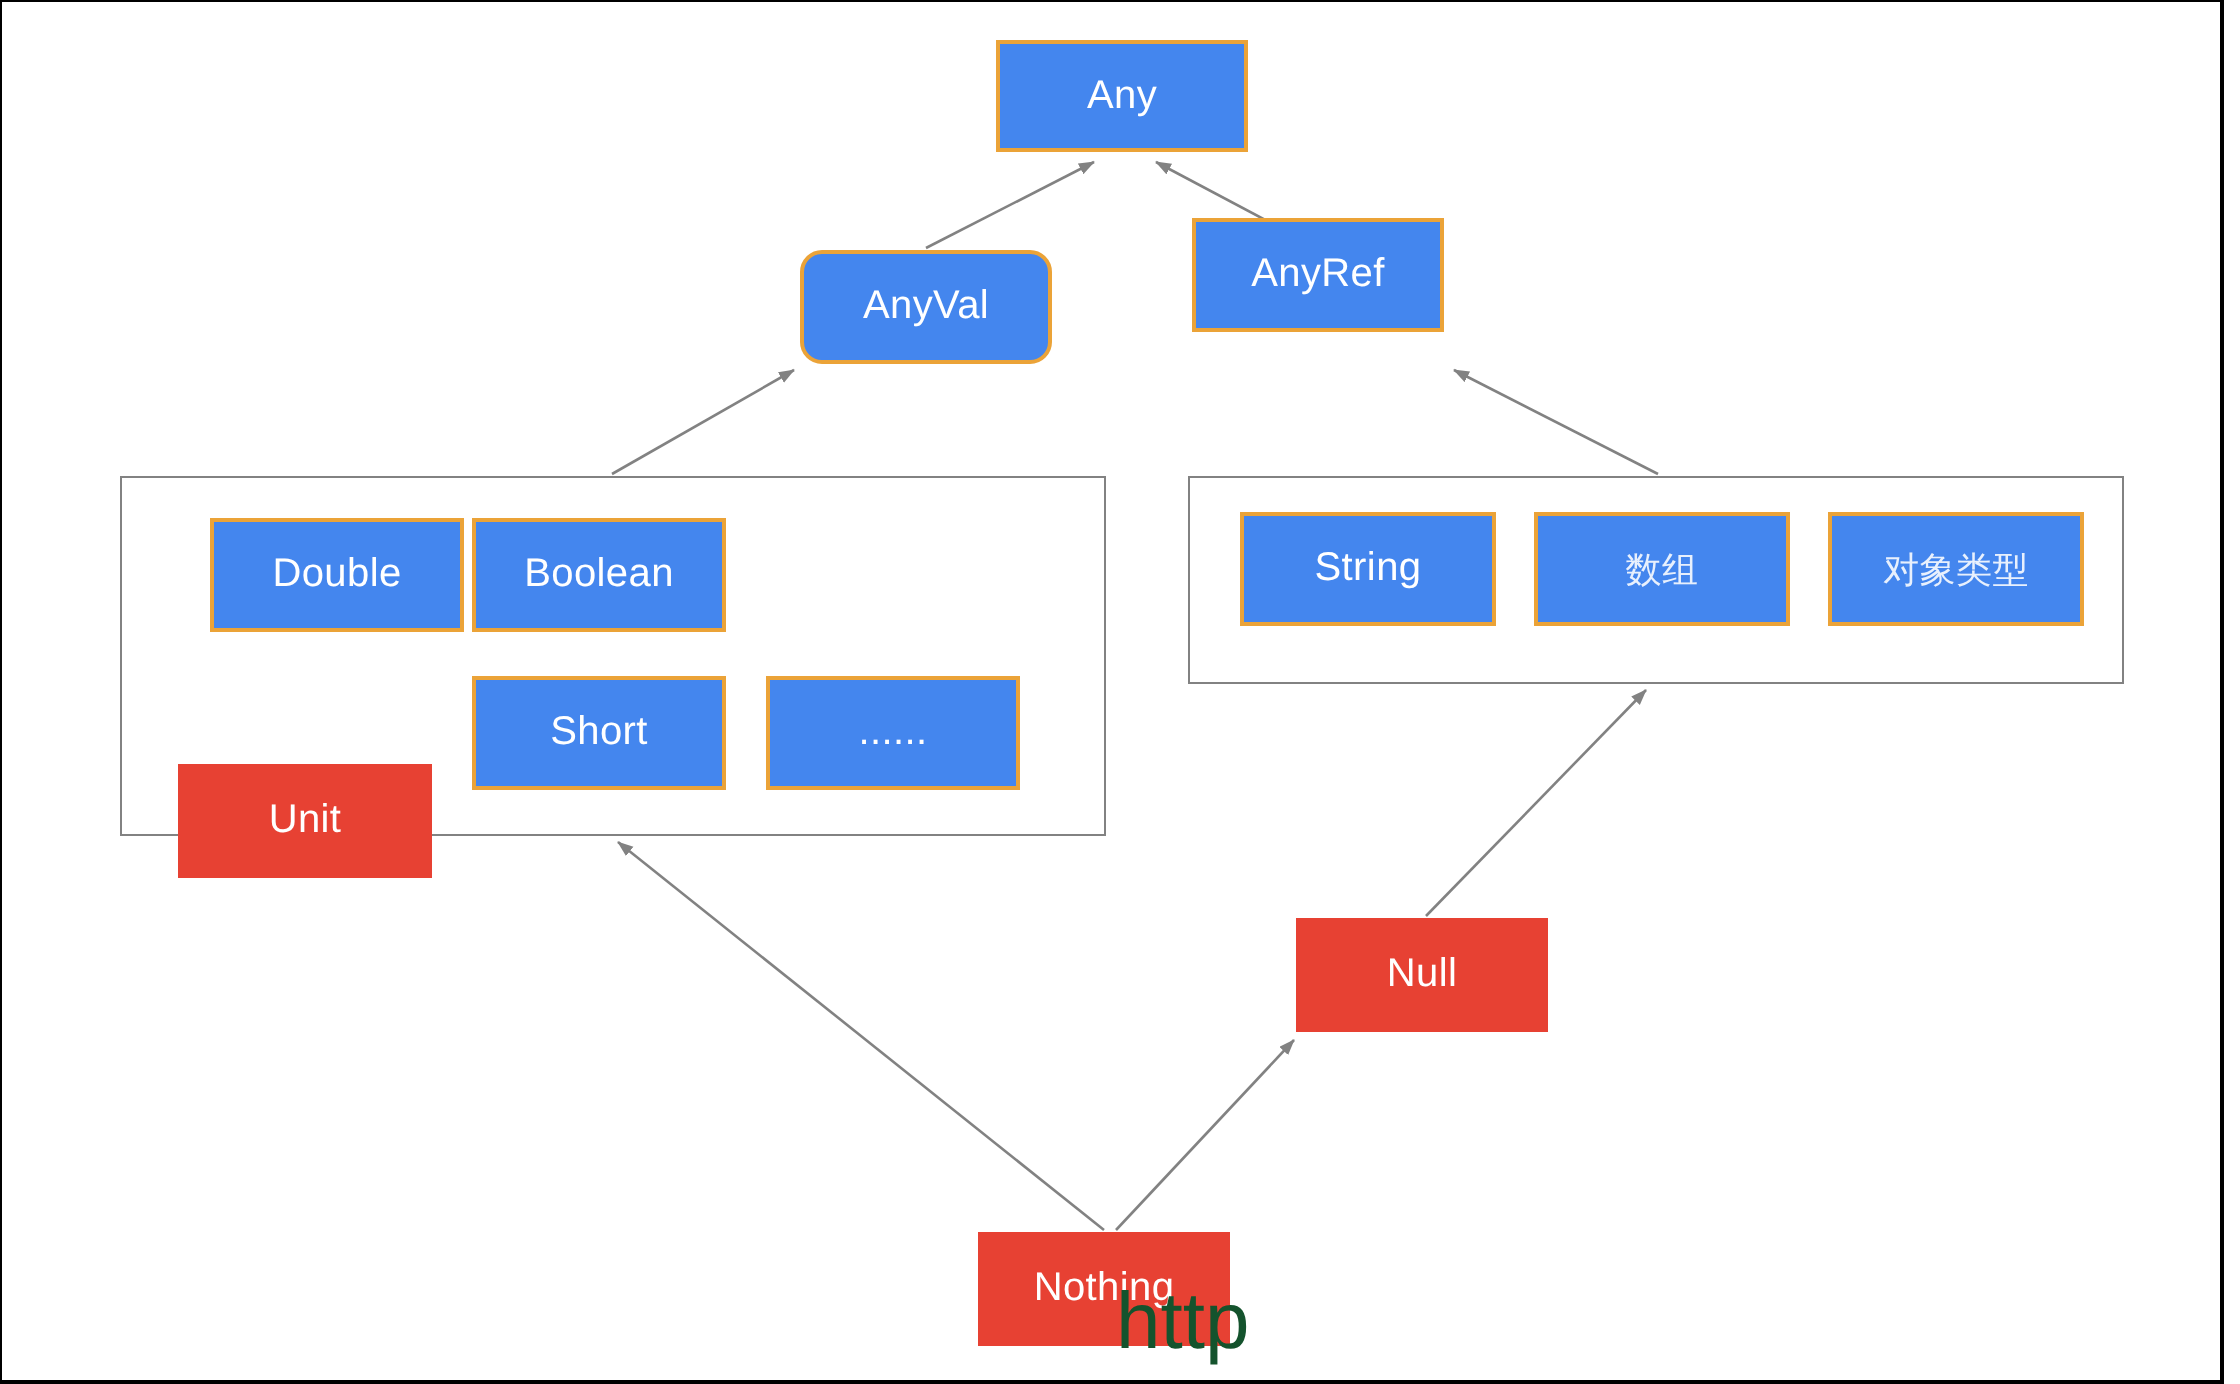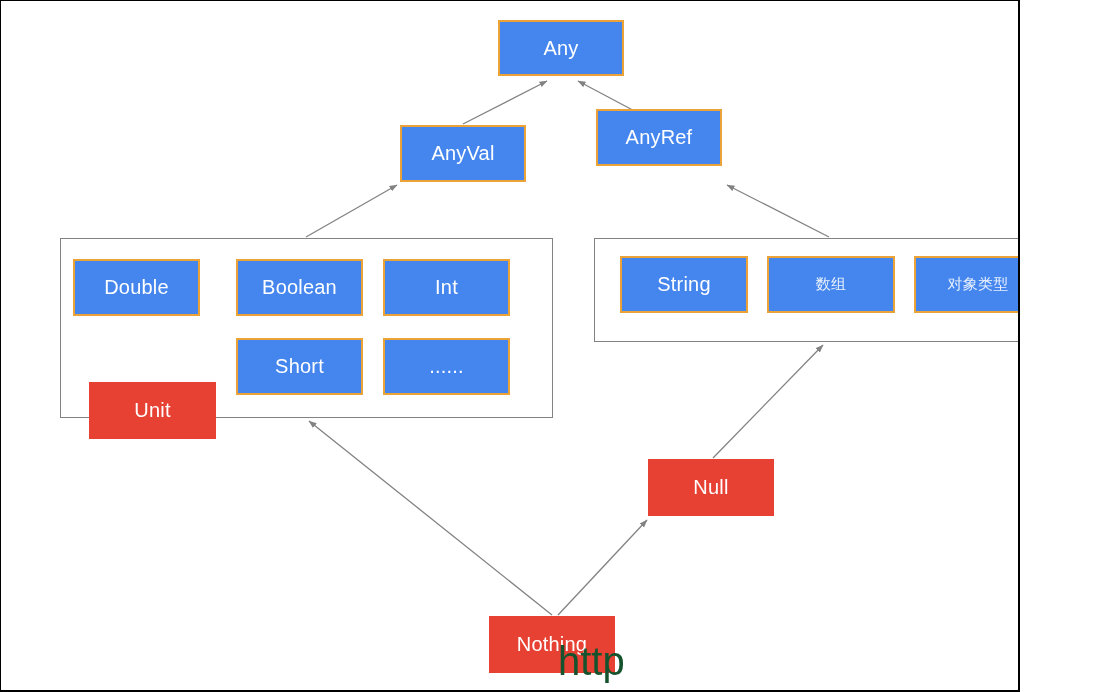--- a/index.html
+++ b/index.html
@@ -13,21 +13,21 @@
     --canvas-border-black: #000000;
   }
   html, body {
     margin: 0;
     padding: 0;
     background: #ffffff;
     font-family: "Liberation Sans", sans-serif;
   }
   .frame {
     position: relative;
-    width: 1020px;
+    width: 1112px;
     height: 692px;
     box-sizing: border-box;
     background: #ffffff;
     border-top: 1px solid var(--canvas-border-black);
     border-left: 1px solid var(--canvas-border-black);
     border-right: 2px solid var(--canvas-border-black);
     border-bottom: 2px solid var(--canvas-border-black);
     overflow: hidden;
   }
   .edges {
@@ -52,21 +52,21 @@
   }
   .node.blue {
     background: var(--box-blue);
     border: 2px solid var(--box-border-gold);
   }
   .node.red {
     background: var(--box-red);
     border: 2px solid var(--box-red);
   }
   .node.cjk {
-    font-size: 15px;
+    font-size: 18px;
     color: rgba(255,255,255,0.88);
   }
   .group {
     position: absolute;
     box-sizing: border-box;
     border: 1px solid var(--group-border-gray);
     background: #ffffff;
   }
   .wm-http {
     position: absolute;
@@ -103,28 +103,27 @@
     <line x1="658" y1="123" x2="577" y2="80" stroke="#828282" stroke-width="1.3" marker-end="url(#arr)"></line>
     <line x1="305" y1="236" x2="396" y2="184" stroke="#828282" stroke-width="1.3" marker-end="url(#arr)"></line>
     <line x1="828" y1="236" x2="726" y2="184" stroke="#828282" stroke-width="1.3" marker-end="url(#arr)"></line>
     <line x1="551" y1="614" x2="308" y2="420" stroke="#828282" stroke-width="1.3" marker-end="url(#arr)"></line>
     <line x1="557" y1="614" x2="646" y2="519" stroke="#828282" stroke-width="1.3" marker-end="url(#arr)"></line>
     <line x1="712" y1="457" x2="822" y2="344" stroke="#828282" stroke-width="1.3" marker-end="url(#arr)"></line>
   </svg>
 
   <div class="node blue" style="left:497px; top:19px; height:56px;">Any</div>
 
-  <div class="node blue" style="left:399px; top:124px;">AnyVal</div>
+  <div class="node blue" style="left:399px; top:124px;border-radius:11px;">AnyVal</div>
 
   <div class="node blue" style="left:595px; top:108px;">AnyRef</div>
 
   <div class="group" style="left:59px; top:237px; width:493px; height:180px;">
-    <div class="node blue" style="left:12px; top:20px; width:127px;text-align:center;">Double</div>
+    <div class="node blue" style="left:44px; top:20px; width:127px;text-align:center;">Double</div>
     <div class="node blue" style="left:175px; top:20px; width:127px;">Boolean</div>
-    <div class="node blue" style="left:322px; top:20px; width:127px;">Int</div>
     <div class="node red" style="left:28px; top:99px; width:127px;margin-top:44px;">Unit</div>
     <div class="node blue" style="left:175px; top:99px; width:127px;">Short</div>
     <div class="node blue" style="left:322px; top:99px; width:127px;">......</div>
   </div>
 
   <div class="group" style="left:593px; top:237px; width:468px; height:104px;">
     <div class="node blue" style="left:25px; top:17px; width:128px;">String</div>
     <div class="node blue cjk" style="left:172px; top:17px; width:128px;">数组</div>
     <div class="node blue cjk" style="left:319px; top:17px; width:128px;">对象类型</div>
   </div>

